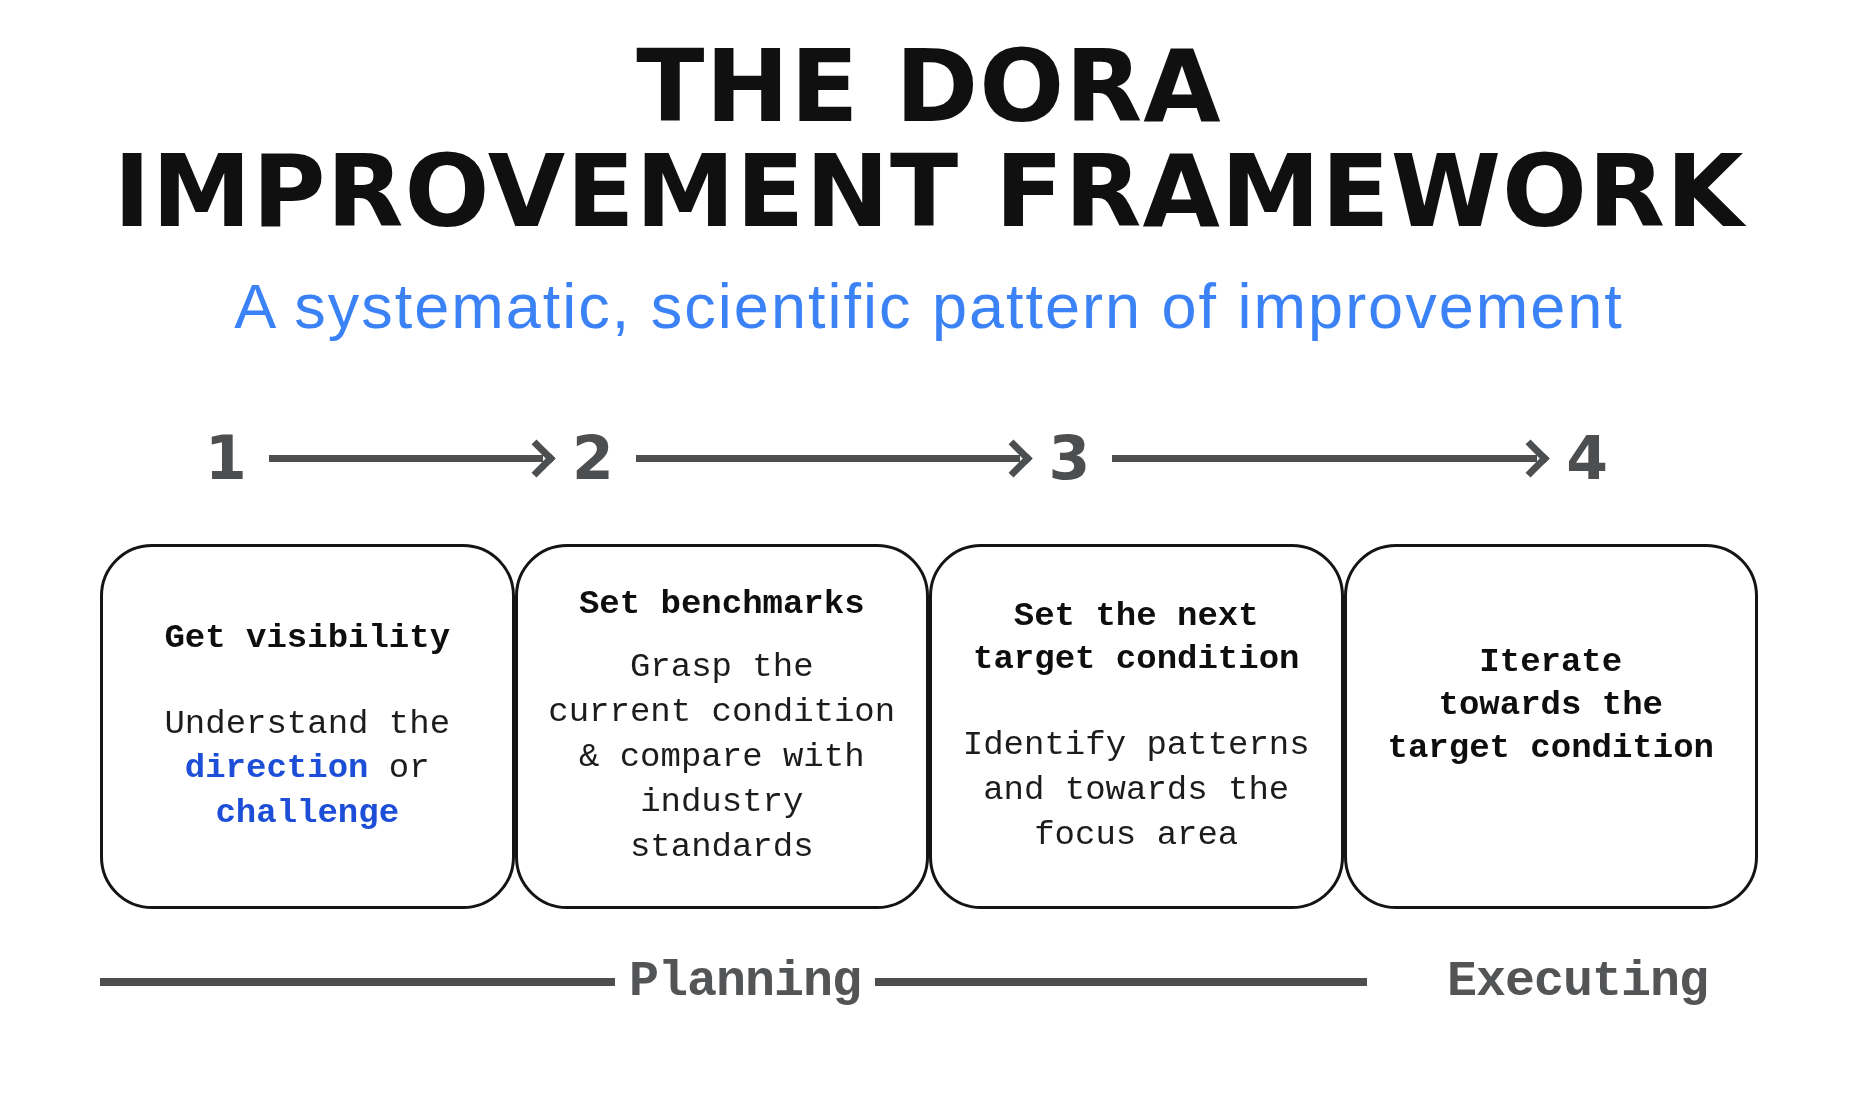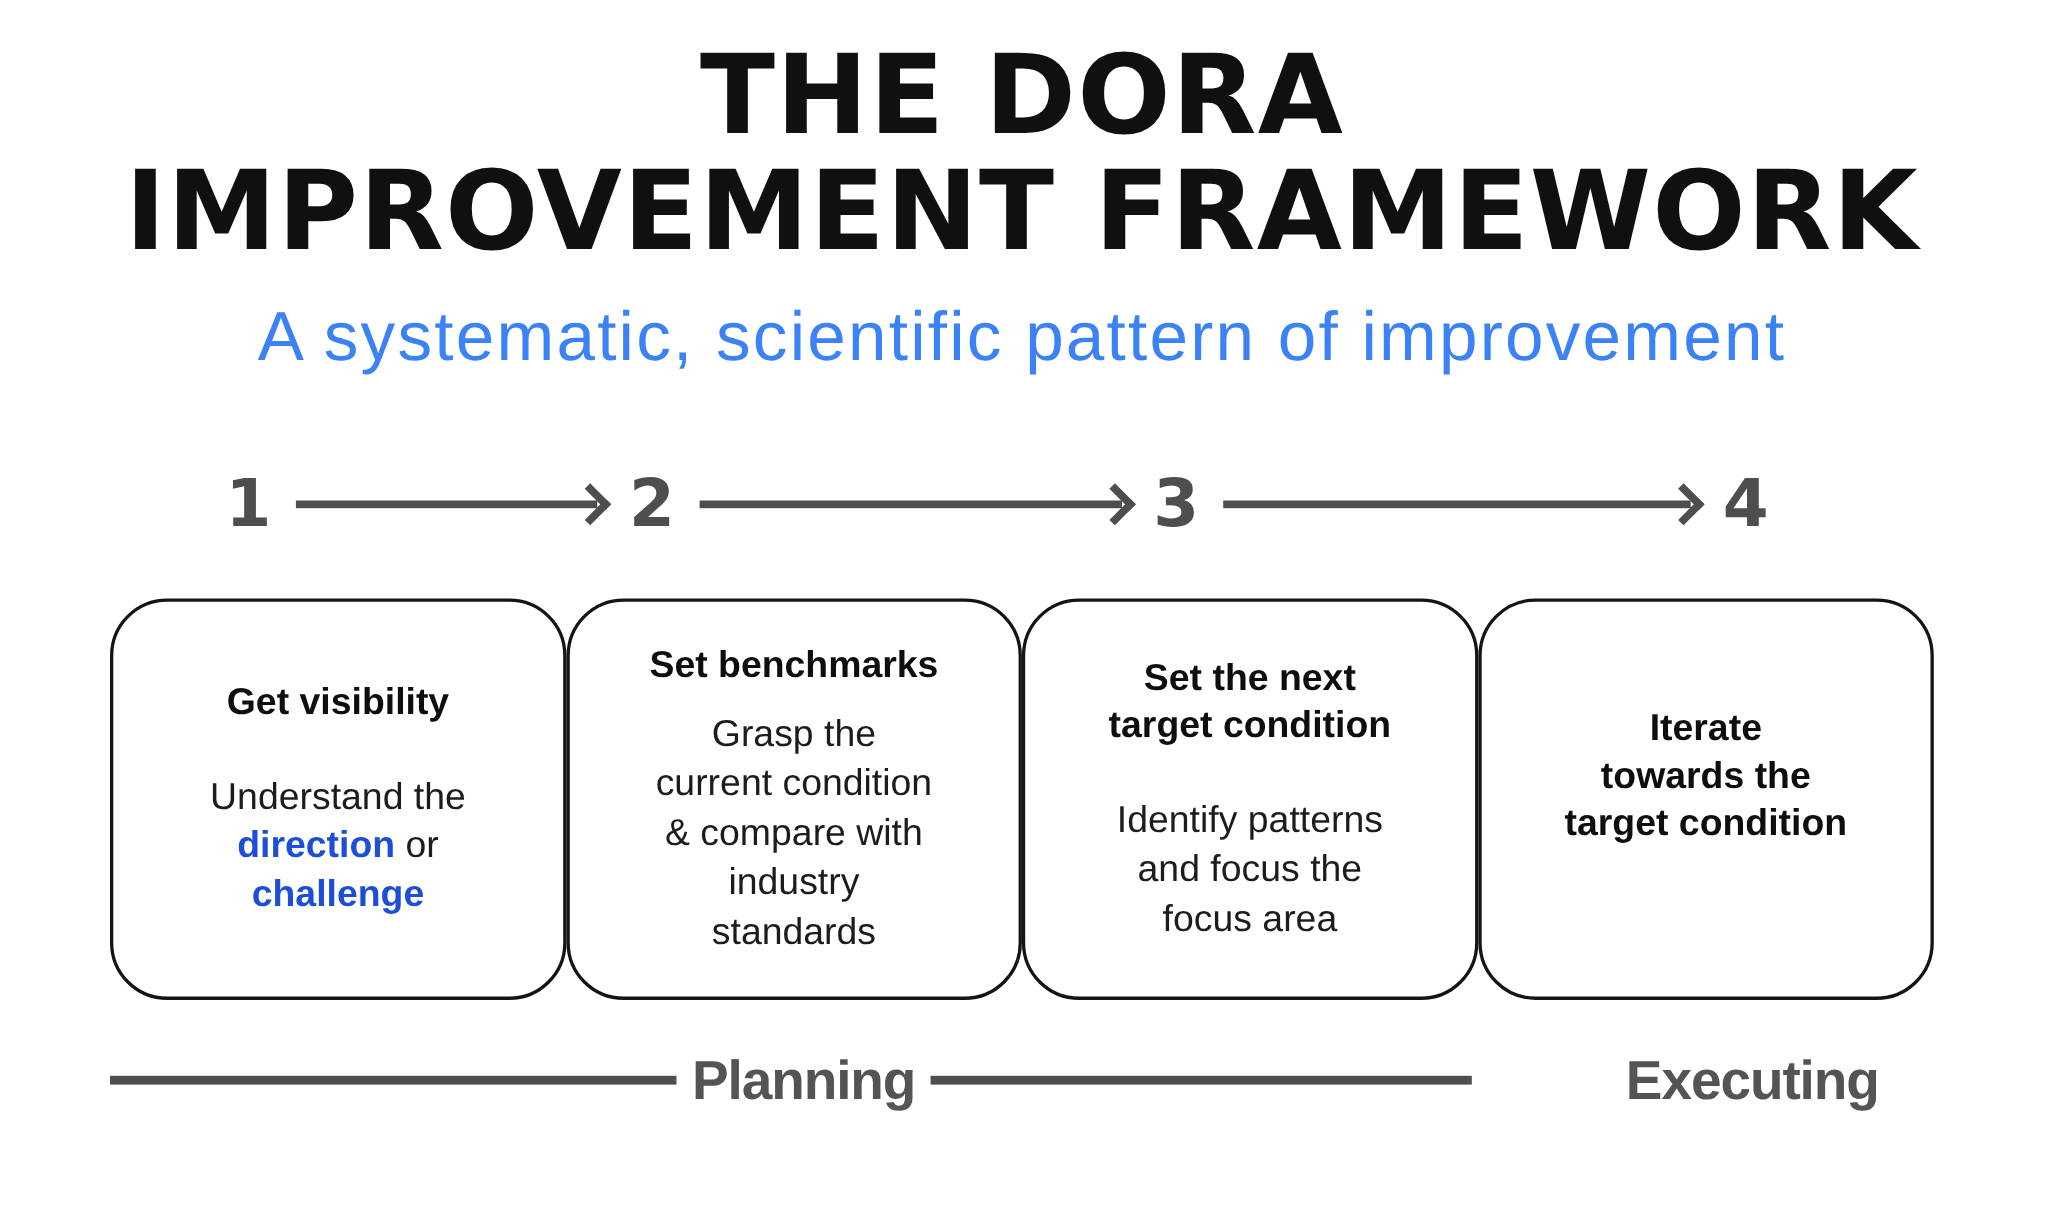--- a/index.html
+++ b/index.html
@@ -61,20 +61,21 @@
     border-top:7px solid var(--gray);
     border-right:7px solid var(--gray);
     transform:rotate(45deg);
     margin-left:-20px;
   }
 
   
   .cards{
     display:flex;
     margin:50px 100px 0 100px;
+    font-family:Liberation Mono, monospace;
   }
   .card{
     flex:1;
     height:365px;
     box-sizing:border-box;
     border:3px solid #141414;
     border-radius:52px;
     background:#ffffff;
     display:flex;
     flex-direction:column;
@@ -103,21 +104,21 @@
   .phases{
     display:flex;
     align-items:center;
     margin:48px 100px 0 100px;
     color:#535456;
   }
   .phase-line{height:8px;background:var(--gray);}
   .pl1{width:515px;}
   .pl2{width:492px;}
   .phase-label{
-    font-family:Liberation Sans, sans-serif;
+    font-family:Liberation Mono, monospace;
     font-size:50px;
     font-weight:700;
     letter-spacing:-1px;
     margin:0 14px;
     line-height:1;
   }
   .executing{margin-left:auto;margin-right:50px;}
 </style>
 </head>
 <body>
@@ -173,21 +174,21 @@
           <div><span>standards</span></div>
         </div>
     </section>
     <section class="card">
       <h2 class="card-title">
           <div>Set the next</div>
           <div>target condition</div>
         </h2>
       <div class="card-body">
           <div><span>Identify patterns</span></div>
-          <div><span>and focus the</span></div>
+          <div><span>and towards the</span></div>
           <div><span>focus area</span></div>
         </div>
     </section>
     <section class="card">
       <h2 class="card-title">
           <div>Iterate</div>
           <div>towards the</div>
           <div>target condition</div>
         </h2>
     </section>

